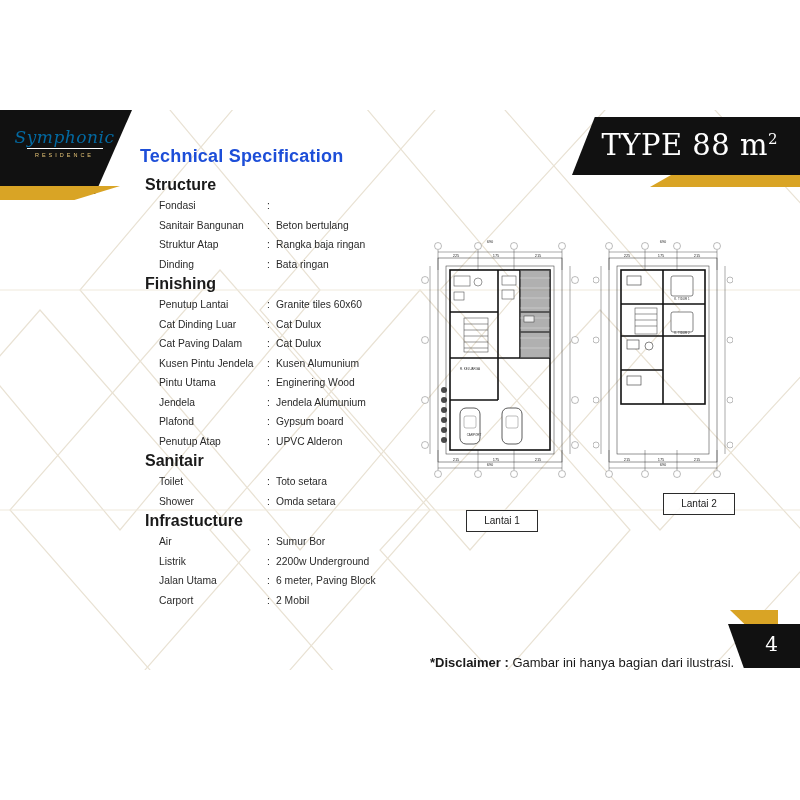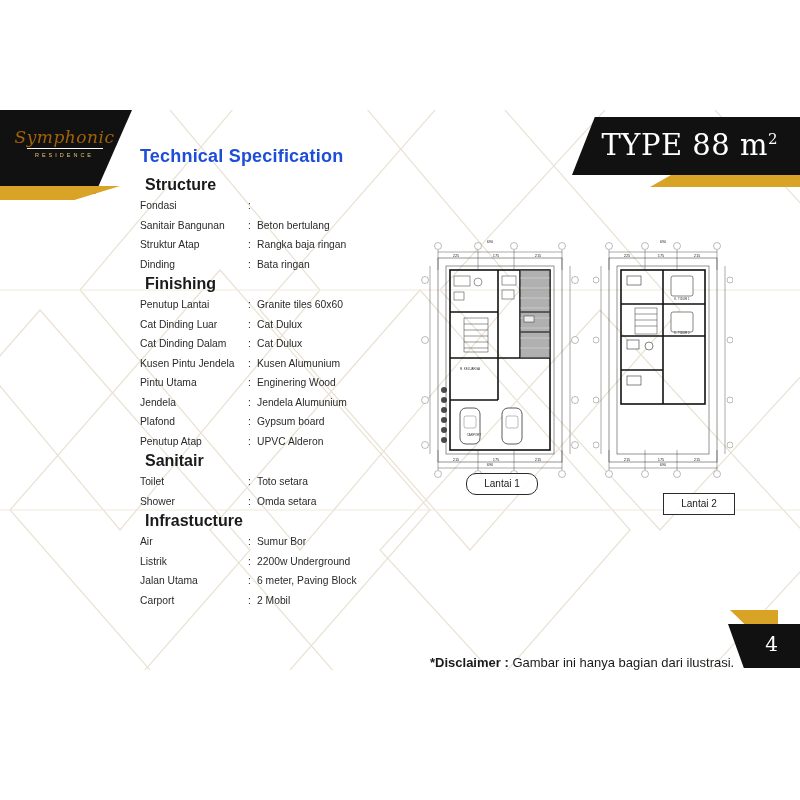--- a/index.html
+++ b/index.html
@@ -54,21 +54,21 @@
     z-index: 6;
     color: #ffffff;
     text-align: center;
   }
   .logo-name {
     font-family: "DejaVu Serif", serif;
     font-style: italic;
     font-size: 17px;
     letter-spacing: 0.5px;
     line-height: 18px;
-    color: #a16207;
+    color: #0369a1;
     white-space: nowrap;
   }
   .logo-sub {
     font-size: 5.5px;
     letter-spacing: 3px;
     margin-top: 3px;
     color: #e6c477;
   }
   .logo-rule {
     width: 76px;
@@ -153,21 +153,21 @@
     font-size: 16px;
     font-weight: bold;
     color: #1a1a1a;
     margin: 1px 0 2px 5px;
   }
   .row {
     display: flex;
     font-size: 10.3px;
     color: #2a2a2a;
     line-height: 19.5px;
-    margin-left: 0;
+    margin-left: 19px;
   }
   .row .k { width: 108px; flex: none; }
   .row .c { width: 9px; flex: none; }
   .row .v { flex: 1; }
 
   
   .plan {
     position: absolute;
     z-index: 4;
   }
@@ -177,21 +177,21 @@
   .plan-caption {
     position: absolute;
     z-index: 4;
     border: 1px solid #2b2b2b;
     font-size: 10px;
     color: #1a1a1a;
     text-align: center;
     padding: 4px 0 5px 0;
     background: rgba(255,255,255,0.85);
   }
-  #caption-1 { left: 466px; top: 473px; width: 70px; border-radius: 10px; }
+  #caption-1 { left: 466px; top: 510px; width: 70px; }
   #caption-2 { left: 663px; top: 493px; width: 70px; }
 
   
   .disclaimer {
     position: absolute;
     left: 430px; top: 655px;
     font-size: 13px;
     color: #1a1a1a;
     z-index: 6;
     white-space: nowrap;
@@ -265,21 +265,21 @@
       <span class="k">Penutup Lantai</span>
       <span class="c">:</span>
       <span class="v">Granite tiles 60x60</span>
     </div>
     <div class="row">
       <span class="k">Cat Dinding Luar</span>
       <span class="c">:</span>
       <span class="v">Cat Dulux</span>
     </div>
     <div class="row">
-      <span class="k">Cat Dinding Dalam</span>
+      <span class="k">Cat Paving Dalam</span>
       <span class="c">:</span>
       <span class="v">Cat Dulux</span>
     </div>
     <div class="row">
       <span class="k">Kusen Pintu Jendela</span>
       <span class="c">:</span>
       <span class="v">Kusen Alumunium</span>
     </div>
     <div class="row">
       <span class="k">Pintu Utama</span>

